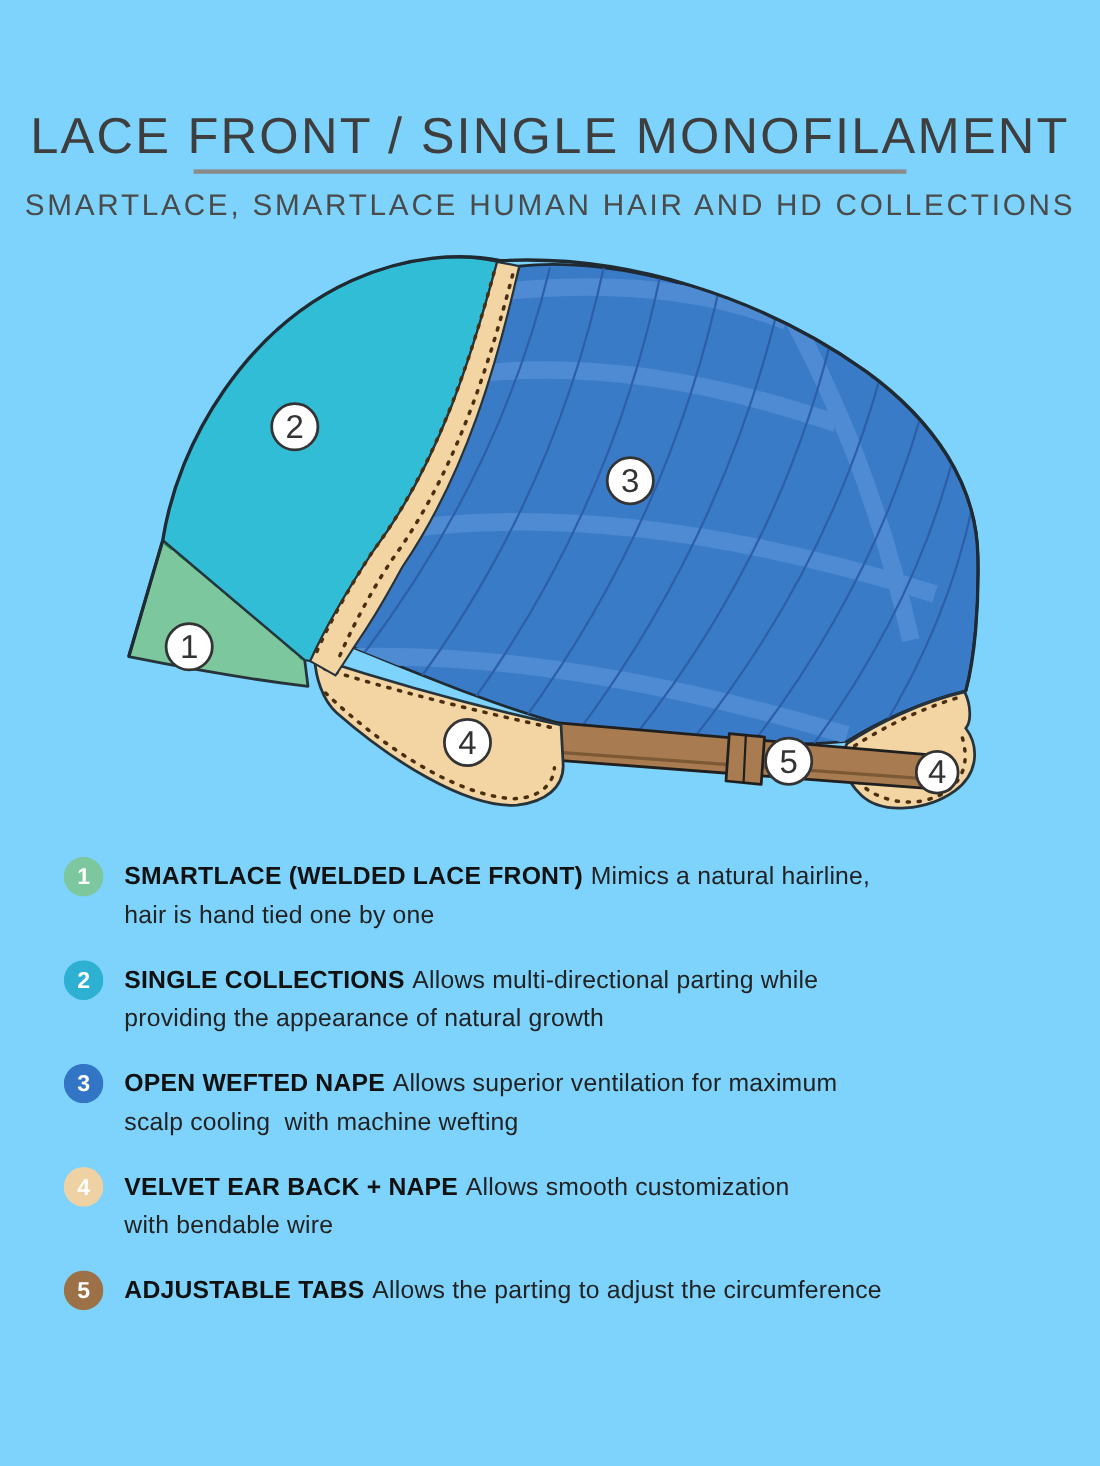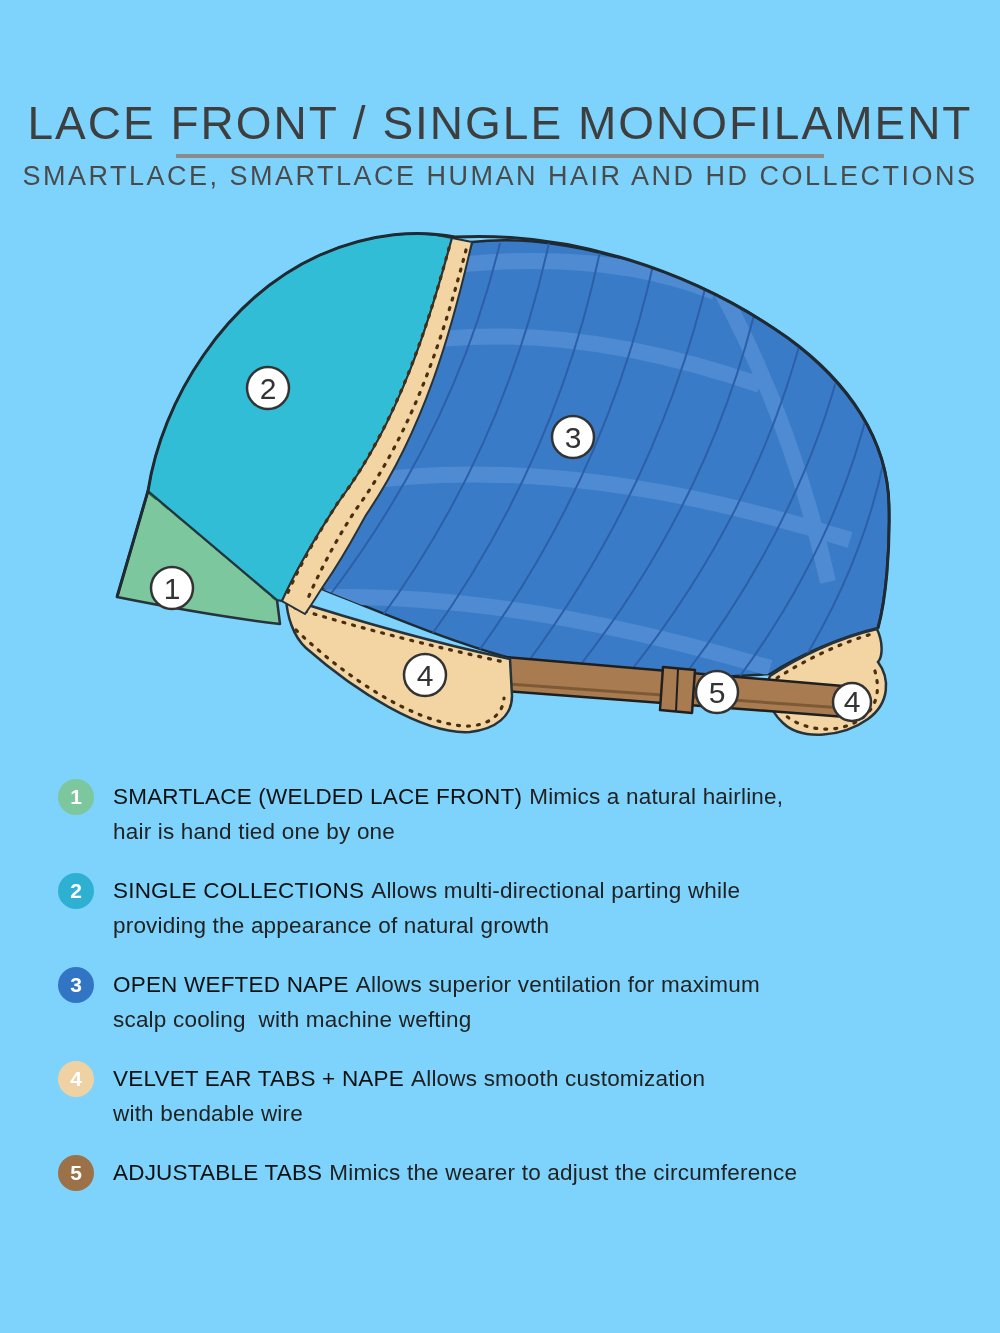--- a/index.html
+++ b/index.html
@@ -15,21 +15,21 @@
   .title{
     margin:0;position:absolute;top:96px;left:0;width:1000px;
     font-size:46px;font-weight:400;letter-spacing:2px;
     color:#3e3e3e;white-space:nowrap;text-align:center;
   }
   .divider{
     position:absolute;top:154px;left:176px;width:648px;height:4px;
     background:#8a8a8a;
   }
   .subtitle{
-    margin:0;position:absolute;top:161px;left:0;width:1000px;
+    margin:0;position:absolute;top:171px;left:0;width:1000px;
     font-size:27px;font-weight:400;letter-spacing:2.5px;
     color:#4a4a4a;white-space:nowrap;text-align:center;
   }
   
   .diagram-svg{position:absolute;top:0;left:0;}
   .callout-num{
     font-family:"Liberation Sans", sans-serif;
     font-size:30px;fill:#333;text-anchor:middle;
   }
   
@@ -38,21 +38,21 @@
   .legend-row.single{min-height:36px;}
   .bullet{flex:0 0 36px;margin-right:19px;}
   .bullet text{
     font-family:"Liberation Sans", sans-serif;
     font-size:21px;font-weight:700;fill:#ffffff;text-anchor:middle;
   }
   .legend-text{
     font-size:22.5px;line-height:35px;color:#1d1d1d;
     width:840px;letter-spacing:0.2px;
   }
-  .legend-label{font-weight:400;color:#111;margin-right:7px;}
+  .legend-label{font-weight:700;color:#111;margin-right:7px;}
   .legend-desc{white-space:pre-wrap;color:#222;}
 </style>
 </head>
 <body>
 
 <div class="page">
 
   <div class="header">
     <h1 class="title">LACE FRONT / SINGLE MONOFILAMENT</h1>
     <div class="divider"></div>
@@ -190,26 +190,26 @@
       </svg>
       <div class="legend-text"><span class="legend-label">OPEN WEFTED NAPE</span><span class="legend-desc">Allows superior ventilation for maximum
 scalp cooling  with machine wefting</span></div>
     </div>
 
     <div class="legend-row">
       <svg class="bullet" width="36" height="36" viewBox="0 0 36 36">
         <circle cx="18" cy="18" r="18" fill="#efd2a4"></circle>
         <text x="18" y="25">4</text>
       </svg>
-      <div class="legend-text"><span class="legend-label">VELVET EAR TABS + NAPE</span><span class="legend-desc">Allows smooth customization
+      <div class="legend-text"><span class="legend-label">VELVET EAR BACK + NAPE</span><span class="legend-desc">Allows smooth customization
 with bendable wire</span></div>
     </div>
 
     <div class="legend-row single">
       <svg class="bullet" width="36" height="36" viewBox="0 0 36 36">
         <circle cx="18" cy="18" r="18" fill="#9c7147"></circle>
         <text x="18" y="25">5</text>
       </svg>
-      <div class="legend-text"><span class="legend-label">ADJUSTABLE TABS</span><span class="legend-desc">Mimics the wearer to adjust the circumference</span></div>
+      <div class="legend-text"><span class="legend-label">ADJUSTABLE TABS</span><span class="legend-desc">Allows the parting to adjust the circumference</span></div>
     </div>
 
   </div>
 </div>
 
 </body></html>

